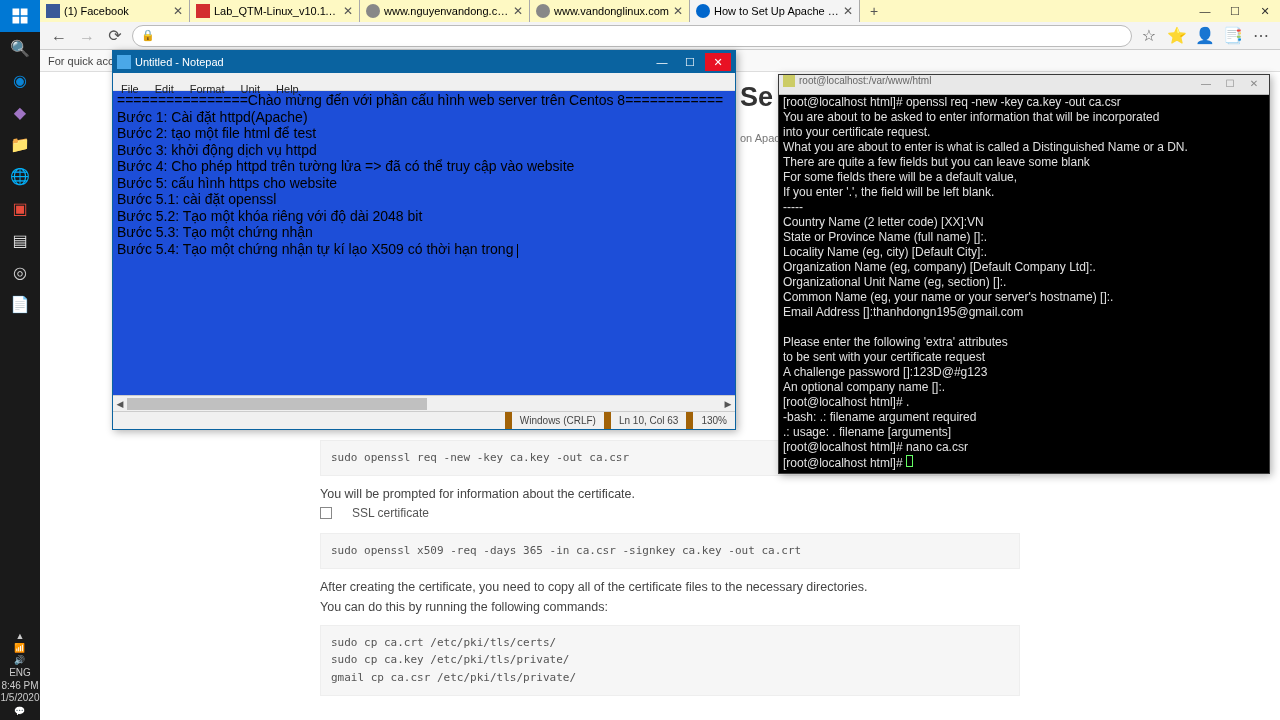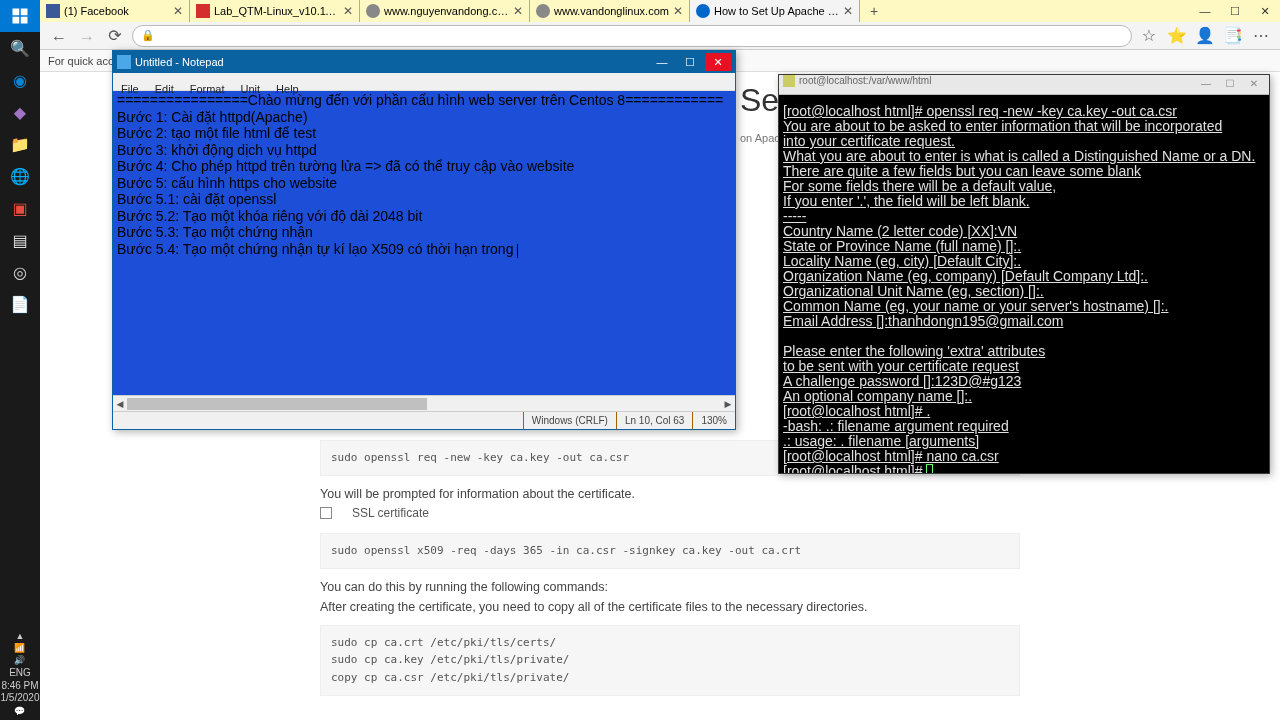--- a/index.html
+++ b/index.html
@@ -31,21 +31,21 @@
 .addrbar .urlbox { flex: 1; height: 22px; border: 1px solid #bbb; border-radius: 11px; background: #fff; display: flex; align-items: center; padding: 0 8px; font-size: 11px; color: #555; }
 .addrbar .urlbox .lock { color: #888; margin-right: 4px; }
 .addrbar .right-icons { display: flex; gap: 6px; }
 .addrbar .right-icons span { width: 22px; height: 22px; display: flex; align-items: center; justify-content: center; color: #555; cursor: pointer; }
 
 .bookbar { height: 22px; background: #f9f9f9; border-bottom: 1px solid #ddd; font-size: 11px; color: #444; display: flex; align-items: center; padding: 0 8px; }
 
 
 .page { position: absolute; left: 0; top: 72px; right: 0; bottom: 0; background: #fff; overflow: hidden; }
 .page-inner { position: absolute; left: 280px; top: 360px; width: 700px; font-size: 12.5px; color: #444; line-height: 1.6; }
-.page h1 { position: absolute; left: 700px; top: 10px; font-size: 32px; font-weight: 400; color: #333; }
+.page h1 { position: absolute; left: 700px; top: 10px; font-size: 27px; font-weight: 700; color: #333; }
 .breadcrumb { position: absolute; left: 700px; top: 60px; font-size: 11px; color: #777; }
 .code { background: #f6f6f6; border: 1px solid #eee; padding: 8px 10px; font-family: Consolas, monospace; font-size: 11px; color: #555; margin: 8px 0; white-space: pre; }
 .inline-code { font-family: Consolas, monospace; color: #c0504d; font-size: 11px; }
 .ssl-img { display: inline-flex; align-items: center; gap: 20px; color: #555; font-size: 12px; }
 .ssl-img .box { width: 12px; height: 12px; border: 1px solid #888; }
 
 
 .notepad { position: absolute; left: 112px; top: 50px; width: 624px; height: 380px; background: #1d4ed8; border: 1px solid #0a63a0; box-shadow: 2px 2px 8px rgba(0,0,0,0.3); display: flex; flex-direction: column; }
 .np-title { height: 22px; background: #0a63a0; color: #fff; display: flex; align-items: center; padding: 0 4px; font-size: 11px; }
 .np-title .icon { width: 14px; height: 14px; background: #4aa8e8; margin-right: 4px; }
@@ -55,30 +55,30 @@
 .np-menu { height: 18px; background: #f0f0f0; display: flex; font-size: 11px; color: #222; border-bottom: 1px solid #ddd; }
 .np-menu span { padding: 16px 8px; cursor: pointer; display: flex; align-items: center; }
 .np-body { flex: 1; overflow: hidden; font-family: "Courier New", monospace; font-size: 14px; line-height: 15.5px; padding: 2px 4px; white-space: pre; color: #000; position: relative; }
 .np-body .cursor { display: inline-block; width: 1px; height: 14px; background: #000; vertical-align: text-bottom; }
 .np-scroll { height: 16px; background: #f0f0f0; border-top: 1px solid #ccc; position: relative; }
 .np-scroll .thumb { position: absolute; left: 14px; top: 2px; height: 12px; width: 300px; background: #c0c0c0; }
 .np-scroll .arr { position: absolute; top: 0; width: 14px; height: 16px; display: flex; align-items: center; justify-content: center; font-size: 9px; color: #555; }
 .np-scroll .arr.left { left: 0; }
 .np-scroll .arr.right { right: 0; }
 .np-status { height: 18px; background: #f0f0f0; border-top: 1px solid #ccc; display: flex; font-size: 10px; color: #444; }
-.np-status span { border-left: 1px solid #a16207; padding: 0 8px; display: flex; align-items: center; }
+.np-status span { border-left: 7px solid #a16207; padding: 0 8px; display: flex; align-items: center; }
 .np-status span:first-child { border-left: none; flex: 1; }
 
 
 .term { position: absolute; left: 778px; top: 74px; width: 492px; height: 400px; background: #000; border: 1px solid #3a3a3a; box-shadow: 2px 2px 8px rgba(0,0,0,0.3); display: flex; flex-direction: column; }
 .term-title { height: 20px; background: #e8e8e8; color: #666; display: flex; align-items: flex-start; padding: 0 4px; font-size: 10px; border-bottom: 1px solid #bbb; }
 .term-title .icon { width: 12px; height: 12px; background: #cc6; margin-right: 4px; }
 .term-title .wc { margin-left: auto; display: flex; gap: 2px; }
 .term-title .wc span { width: 22px; height: 16px; display: flex; align-items: center; justify-content: center; cursor: pointer; font-size: 10px; color: #888; }
-.term-body { flex: 1; font-family: Consolas, "Courier New", monospace; font-size: 14px; line-height: 14px; color: #e0e0e0; padding: 9px 4px; white-space: pre-wrap; word-break: break-all; overflow: hidden; text-decoration: underline; }
+.term-body { flex: 1; font-family: Consolas, "Courier New", monospace; font-size: 12px; line-height: 14px; color: #e0e0e0; padding: 0 4px; white-space: pre-wrap; word-break: break-all; overflow: hidden; }
 .term-body .cur { display: inline-block; width: 7px; height: 12px; border: 1px solid #6f6; }
 
 </style>
 </head>
 <body>
 
 <div class="taskbar">
   <div class="task-icon start">
       <svg viewBox="0 0 24 24" fill="#fff">
         <rect x="2" y="2" width="9" height="9"></rect>
@@ -168,25 +168,25 @@
     <h1>Se</h1>
     <div class="breadcrumb">on Apache</div>
     <div class="page-inner">
       <div class="code">sudo openssl req -new -key ca.key -out ca.csr</div>
       <p>You will be prompted for information about the certificate.</p>
       <p class="ssl-img">
           <span class="box"></span>
           <span>SSL certificate</span>
         </p>
       <div class="code">sudo openssl x509 -req -days 365 -in ca.csr -signkey ca.key -out ca.crt</div>
+      <p>After creating the certificate, you need to copy all of the certificate files to the necessary directories.</p>
       <p>You can do this by running the following commands:</p>
-      <p>After creating the certificate, you need to copy all of the certificate files to the necessary directories.</p>
       <div class="code">sudo cp ca.crt /etc/pki/tls/certs/
 sudo cp ca.key /etc/pki/tls/private/
-copy cp ca.csr /etc/pki/tls/private/</div>
+gmail cp ca.csr /etc/pki/tls/private/</div>
     </div>
   </div>
 </div>
 
 <div class="notepad">
   <div class="np-title">
     <span class="icon"></span>
     <span>Untitled - Notepad</span>
     <div class="wc">
       <span>—</span>

